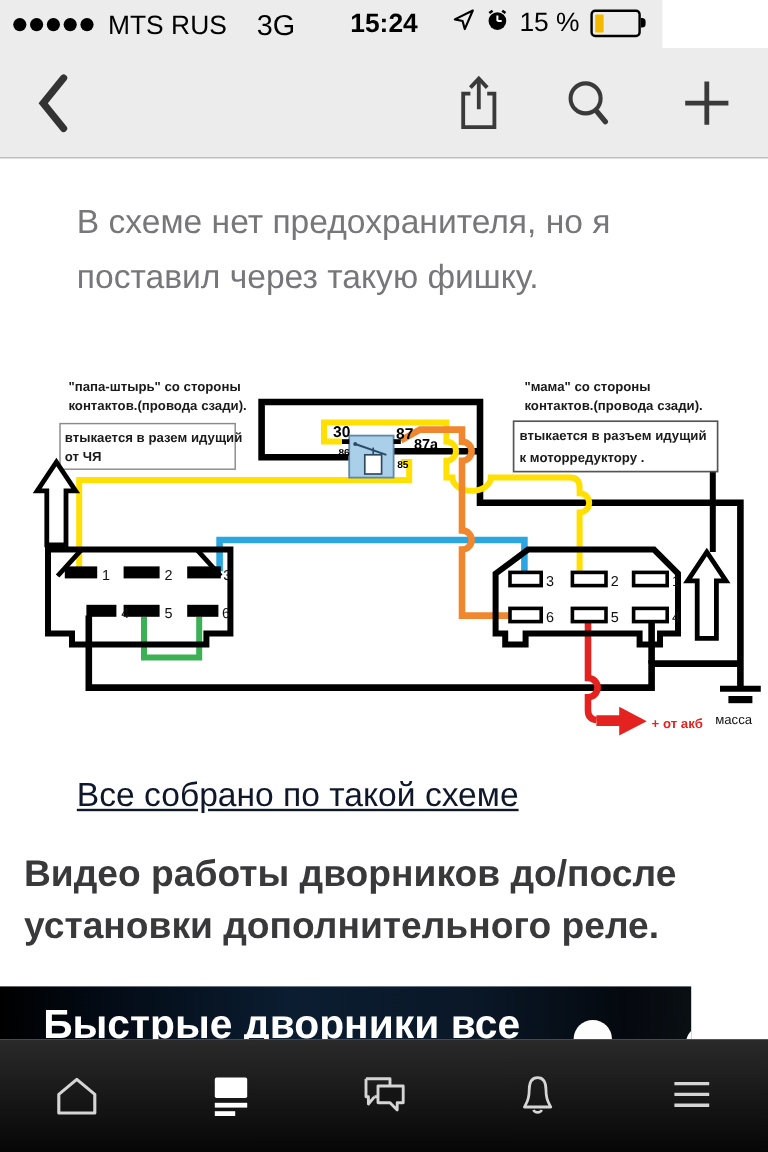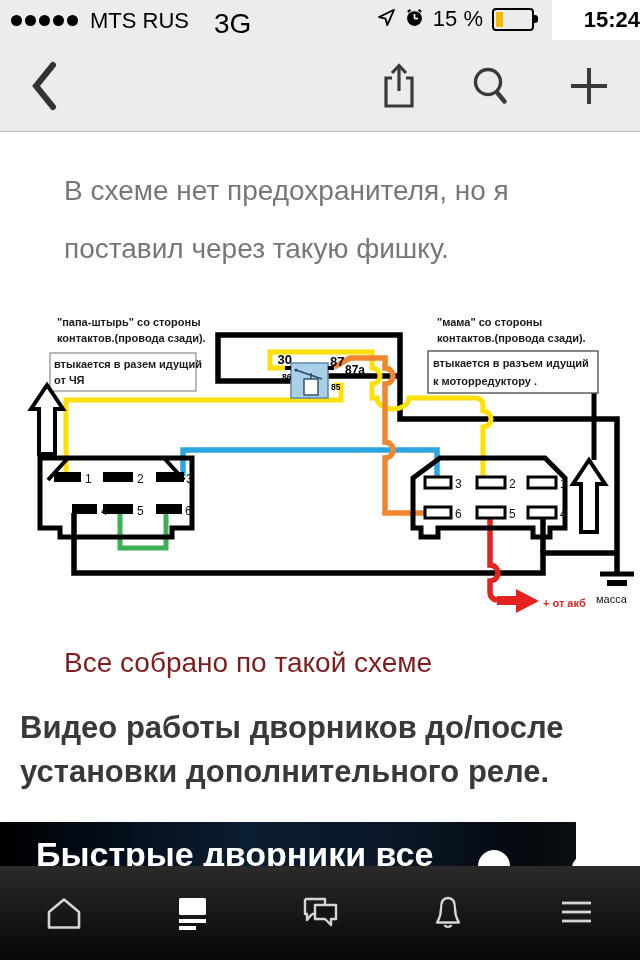--- a/index.html
+++ b/index.html
@@ -4,34 +4,34 @@
 <style>
   html,body{margin:0;padding:0;background:#888;}
   .screen{position:relative;width:640px;height:960px;background:#fff;overflow:hidden;
           font-family:"Liberation Sans",sans-serif;margin:0 auto;}
   .abs{position:absolute;}
   
   .statusbar{left:0;top:0;width:552px;height:40px;background:#ececec;color:#000;}
   .sb-dots{left:11px;top:15px;display:flex;gap:3px;}
   .sb-dot{width:11px;height:11px;border-radius:50%;background:#000;}
   .sb-carrier{left:90px;top:8px;font-size:22px;}
-  .sb-net{left:214px;top:8px;font-size:28px;}
-  .sb-time{left:0;top:7px;width:640px;text-align:right;font-size:22px;font-weight:bold;}
+  .sb-net{left:214px;top:8px;font-size:24px;}
+  .sb-time{left:0;top:7px;width:640px;text-align:center;font-size:22px;font-weight:bold;}
   .sb-right{right:18px;top:6px;display:flex;align-items:center;gap:9px;}
   .sb-pct{font-size:22px;}
   .batt{position:relative;width:38px;height:19px;border:2px solid #000;border-radius:4px;}
   .batt-fill{position:absolute;left:2px;top:2px;bottom:2px;width:7px;border-radius:1px;}
   .batt-nub{position:absolute;right:-6px;top:5px;width:4px;height:8px;background:#000;
             border-radius:0 3px 3px 0;}
   
   .navbar{left:0;top:40px;width:640px;height:91px;background:#ececec;border-bottom:1px solid #b4b6b8;}
   .nav-ic{position:absolute;top:0;height:91px;display:flex;align-items:center;justify-content:center;}
   
-  .para{left:64px;top:162px;width:530px;font-size:28px;line-height:58px;color:#77777b;}
-  .caption{left:64px;top:647px;width:540px;font-size:28px;color:#7f1d1d;}
+  .para{left:64px;top:162px;width:530px;font-size:28px;line-height:46px;color:#77777b;}
+  .caption{left:64px;top:647px;width:540px;font-size:28px;color:#0f172a;text-decoration:underline;}
   .heading{left:20px;top:706px;width:604px;font-size:31px;line-height:44px;font-weight:bold;color:#39393b;}
   
   .thumb{left:0;top:822px;width:576px;height:44px;overflow:hidden;cursor:pointer;
          background:linear-gradient(90deg,#000 0%,#030a14 14%,#0b1d31 42%,#0a1828 68%,#05090f 90%,#0a0f14 100%);}
   .thumb-title{position:absolute;left:36px;top:13px;color:#fff;font-size:34px;font-weight:bold;white-space:nowrap;}
   .thumb-circle{position:absolute;border-radius:50%;background:#fdfdfd;}
   
   .tabbar{left:0;top:866px;width:640px;height:94px;background:linear-gradient(#2a2a2a,#060606);
           display:flex;align-items:center;justify-content:space-around;}
   .tab-ic{width:128px;height:94px;display:flex;align-items:center;justify-content:center;cursor:pointer;}

